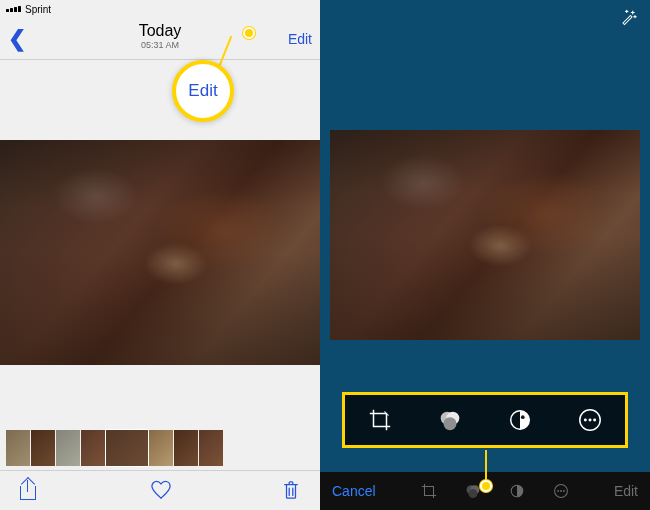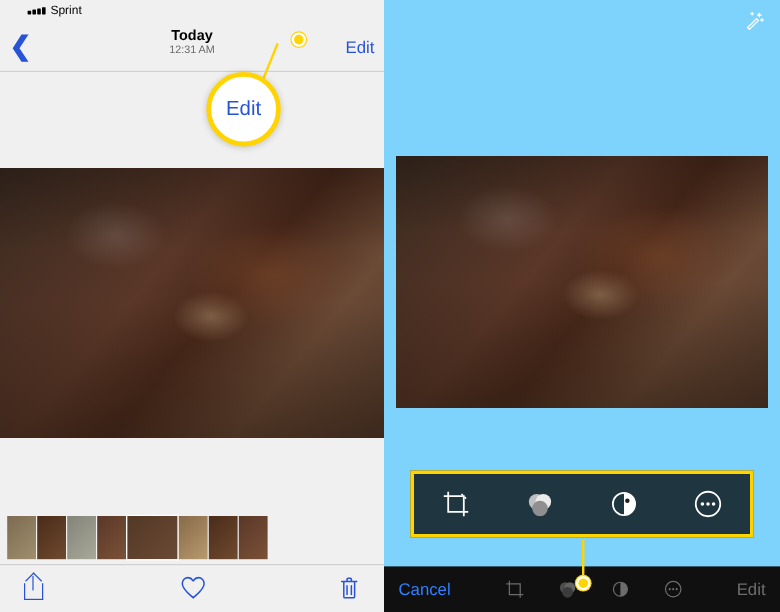--- a/index.html
+++ b/index.html
@@ -6,42 +6,42 @@
   body {
     width: 650px;
     height: 510px;
     display: flex;
     font-family: -apple-system, "Helvetica Neue", Arial, sans-serif;
     background: #000;
     overflow: hidden;
   }
   .panel { position: relative; overflow: hidden; }
   .left { width: 320px; height: 510px; background: #f0f0f0; }
-  .right { width: 330px; height: 510px; background: #7dd3fc; }
+  .right { width: 330px; height: 510px; background: #0c4a6e; }
 
   
   .statusbar {
-    position: absolute; top: 0; left: 17px; right: 0;
+    position: absolute; top: 0; left: 0; right: 0;
     height: 18px; font-size: 10px; color: #000;
     display: flex; align-items: center; padding: 0 6px;
   }
   .sig { display: inline-flex; gap: 1px; align-items: flex-end; margin-right: 4px; }
   .sig span { width: 3px; background: #000; display: inline-block; border-radius: 0.5px; }
   .sig .b1 { height: 3px; } .sig .b2 { height: 4px; } .sig .b3 { height: 5px; } .sig .b4 { height: 6px; }
 
   
   .navbar {
     position: absolute; top: 18px; left: 0; right: 0; height: 42px;
     border-bottom: 1px solid #d0d0d0;
     display: flex; align-items: center; justify-content: space-between;
     padding: 0 8px;
   }
   .back-chevron { color: #2753d8; font-size: 22px; font-weight: 600; }
   .title-block { text-align: center; position: absolute; left: 50%; transform: translateX(-50%); top: 4px; }
-  .title { font-size: 12px; color: #000; font-weight: 700; }
+  .title { font-size: 16px; color: #000; font-weight: 400; }
   .subtitle { font-size: 9px; color: #6b6b6b; }
   .edit-btn { color: #2753d8; font-size: 14px; }
 
   
   .ydot {
     position: absolute; width: 12px; height: 12px; background: #ffd400;
     border-radius: 50%; border: 2px solid #fff; box-shadow: 0 0 0 1px #ffd400;
     z-index: 20;
   }
   .yline {
@@ -165,21 +165,21 @@
         <span class="b3"></span>
         <span class="b4"></span>
     </span>
     <span>Sprint</span>
   </div>
 
   <div class="navbar">
     <span class="back-chevron">❮</span>
     <div class="title-block">
       <div class="title">Today</div>
-      <div class="subtitle">12:31 AM</div>
+      <div class="subtitle">05:31 AM</div>
     </div>
     <span class="edit-btn">Edit</span>
   </div>
 
   <div class="ydot" style="top:27px; left:243px;"></div>
   <div class="yline" style="top:35px; left:224px; width:2px; height:34px; transform: rotate(22deg);"></div>
   <div class="callout" style="top:60px; left:172px;">
     <span>Edit</span>
   </div>
 

